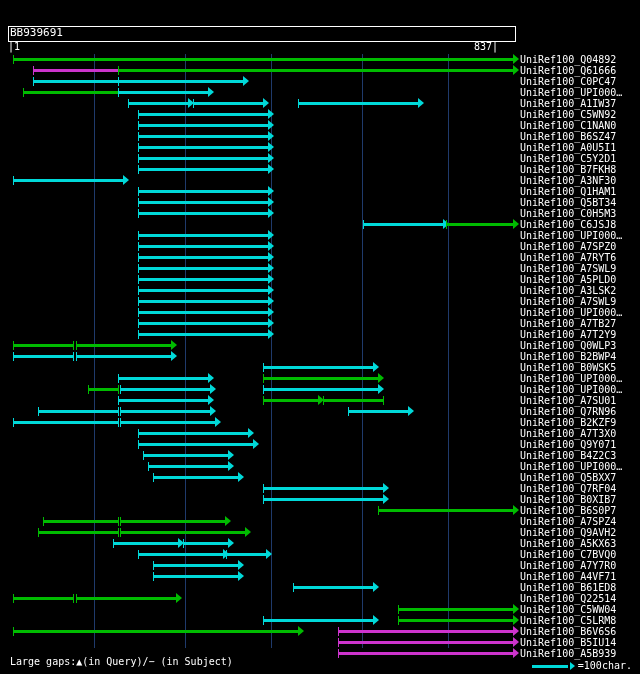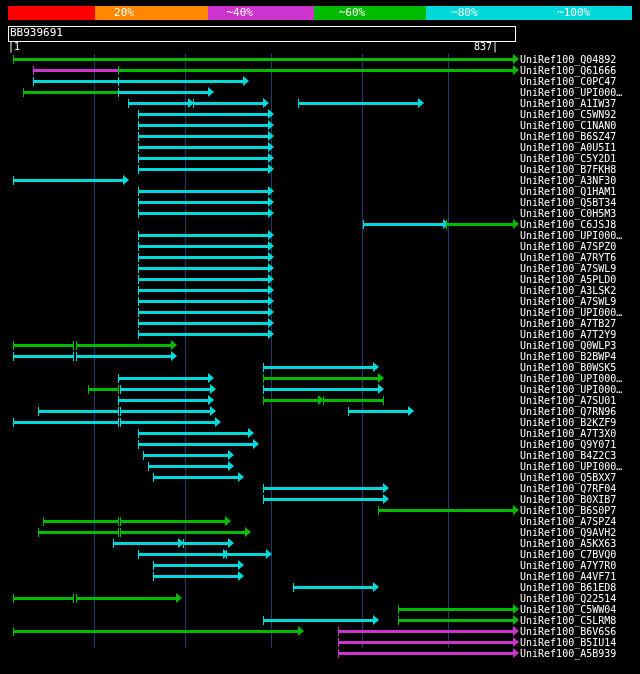--- a/index.html
+++ b/index.html
@@ -34,32 +34,20 @@
   #foottext{position:absolute;left:10px;top:4px;font-size:10px;color:#fff;}
   #scalewrap{position:absolute;right:8px;top:8px;font-size:10px;color:#fff;}
   #scalebar{display:inline-block;width:36px;height:3px;background:#00d9d9;vertical-align:middle;margin-right:2px;}
   #scalearrow{display:inline-block;width:0;height:0;border-top:4px solid transparent;border-bottom:4px solid transparent;border-left:5px solid #00d9d9;vertical-align:middle;margin-right:3px;}
 </style>
 </head>
 <body>
 
 <div id="wrap">
 
-  <div id="legend">
-      <div class="seg" style="background: rgb(255, 0, 0); width: 14%;"></div>
-      <div class="seg" style="background: rgb(255, 136, 0); width: 18%;"></div>
-      <div class="seg" style="background: rgb(204, 51, 204); width: 17%;"></div>
-      <div class="seg" style="background: rgb(0, 187, 0); width: 18%;"></div>
-      <div class="seg" style="background: rgb(0, 217, 217); width: 33%;"></div>
-      <span class="lbl" style="left: 17%;">20%</span>
-      <span class="lbl" style="left: 35%;">~40%</span>
-      <span class="lbl" style="left: 53%;">~60%</span>
-      <span class="lbl" style="left: 71%;">~80%</span>
-      <span class="lbl" style="left: 88%;">~100%</span>
-    </div>
 
   <div id="querybox"></div>
   <div id="qname">BB939691</div>
   <div id="ticks">
     <span class="t" style="left:0px">|1</span>
     <span class="t" style="left:466px">837|</span>
   </div>
 
   <div id="plot">
       <div class="vline" style="left: 17%;"></div>
@@ -464,14 +452,20 @@
       <div class="lab">UniRef100_A4VF71</div>
       <div class="lab">UniRef100_B61ED8</div>
       <div class="lab">UniRef100_Q22514</div>
       <div class="lab">UniRef100_C5WW04</div>
       <div class="lab">UniRef100_C5LRM8</div>
       <div class="lab">UniRef100_B6V6S6</div>
       <div class="lab">UniRef100_B5IU14</div>
       <div class="lab">UniRef100_A5B939</div>
     </div>
 
+  <div id="footer">
+    <div id="foottext">Large gaps:▲(in Query)/− (in Subject)</div>
+    <div id="scalewrap">
+      <span id="scalebar"></span><span id="scalearrow"></span><span>=100char.</span>
+    </div>
+  </div>
 
 </div>
 
 </body></html>

